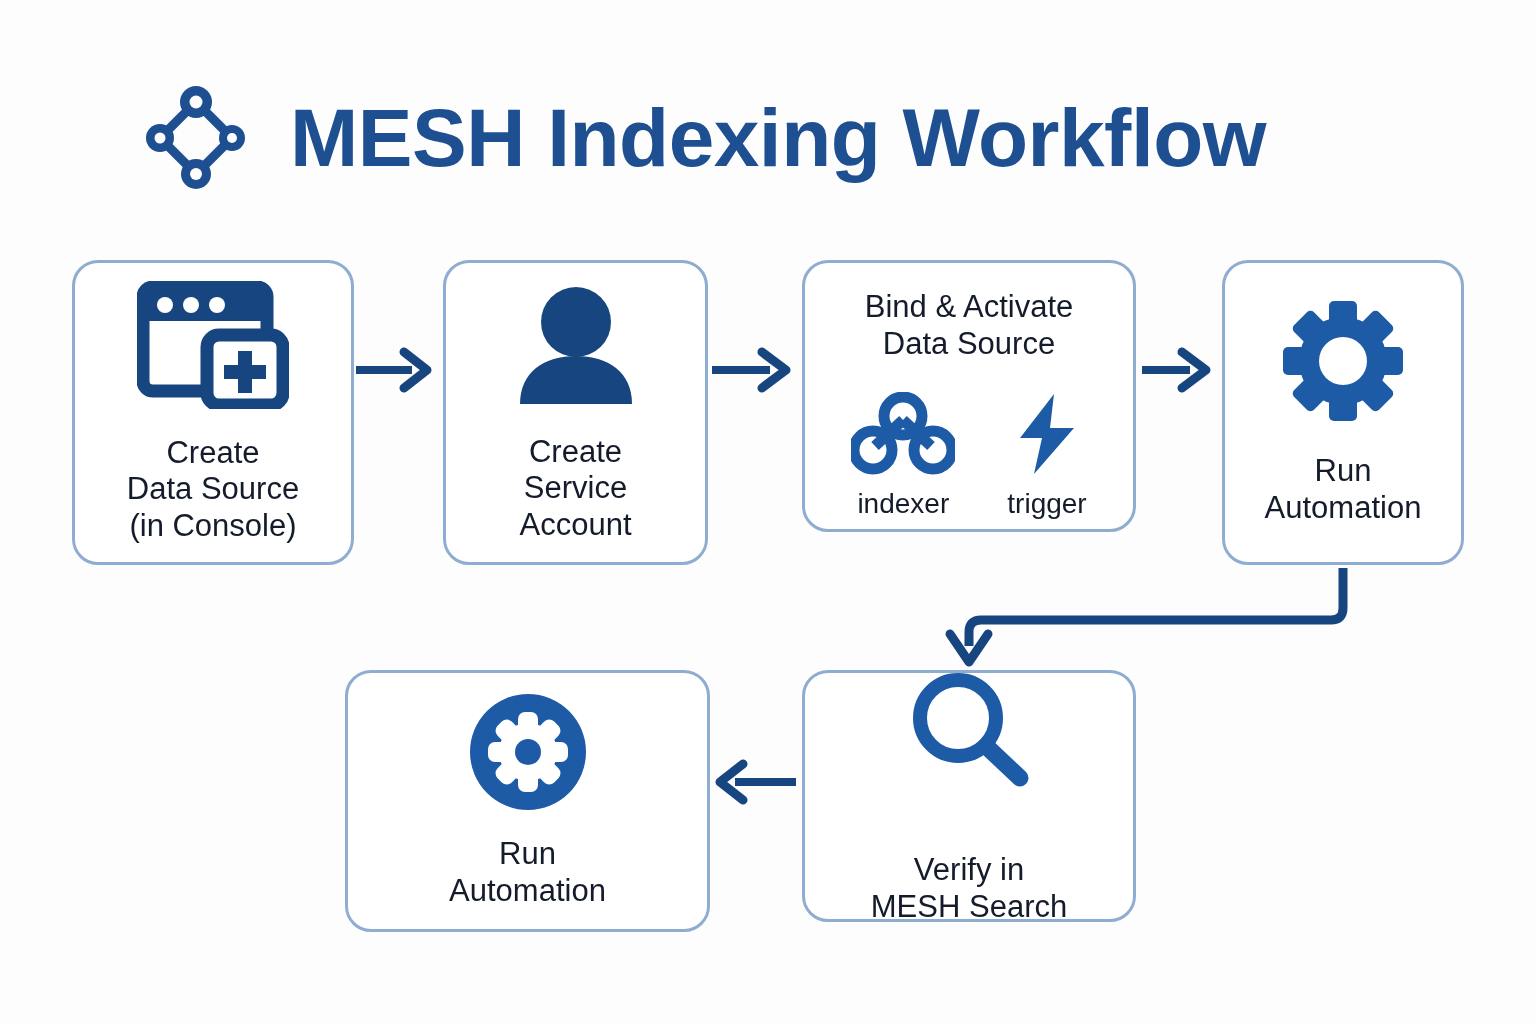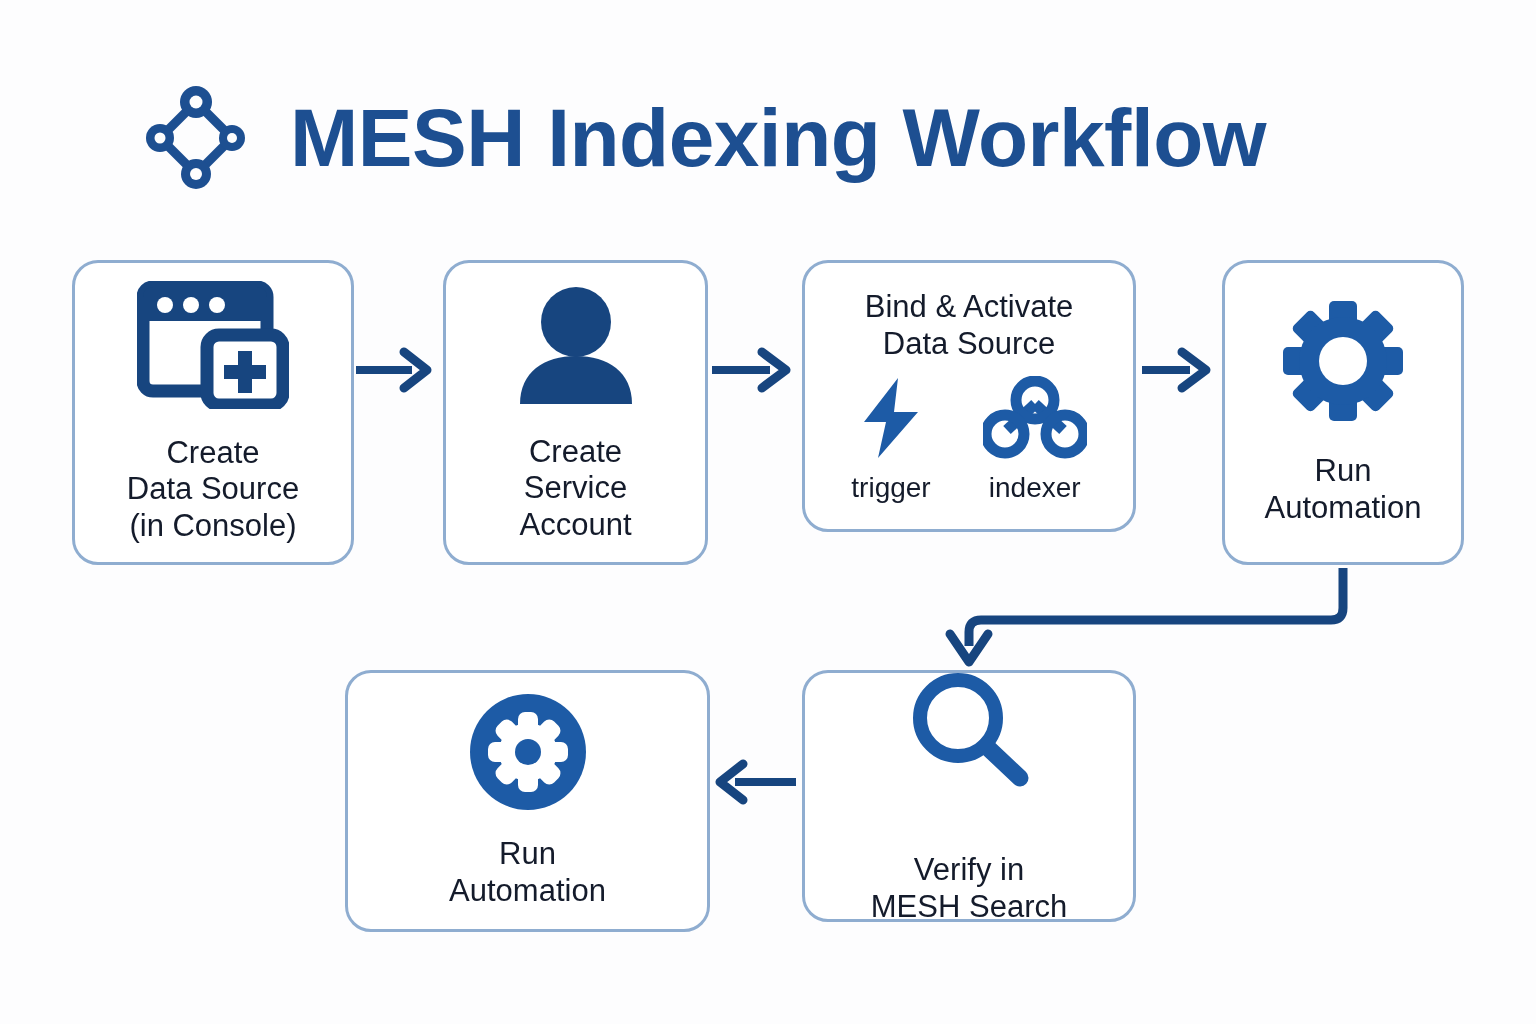--- a/index.html
+++ b/index.html
@@ -85,21 +85,21 @@
   #card-bind-activate {
     justify-content: flex-start;
     padding-top: 26px;
   }
   #bind-heading {
     font-size: 31px;
     line-height: 1.18;
     color: #141b2b;
     text-align: center;
     white-space: pre-line;
-    margin-bottom: 14px;
+    margin-bottom: 30px;
   }
   #bind-subicons {
     display: flex;
     gap: 52px;
     align-items: flex-start;
   }
   .subicon {
     display: flex;
     flex-direction: column;
     align-items: center;
@@ -205,40 +205,40 @@
 Account</div>
   </div>
 
   <div class="card" id="card-bind-activate">
     <div id="bind-heading">Bind &amp; Activate
 Data Source</div>
     <div id="bind-subicons">
 
       <div class="subicon">
         <span>
-          <svg width="70" height="84" viewBox="0 0 70 84" aria-hidden="true">
-            <path d="M42 2 L8 46 L30 46 L22 82 L62 36 L38 36 Z" fill="#1d5ba6"></path>
-          </svg>
-        </span>
-        <span class="subicon-caption">trigger</span>
-      </div>
-
-      <div class="subicon">
-        <span>
           <svg width="104" height="84" viewBox="0 0 104 84" aria-hidden="true">
             <g stroke="#1d5ba6" stroke-width="11" fill="none">
               <line x1="52" y1="28" x2="24" y2="54"></line>
               <line x1="52" y1="28" x2="80" y2="54"></line>
             </g>
             <circle cx="52" cy="24" r="19" fill="none" stroke="#1d5ba6" stroke-width="11"></circle>
             <circle cx="22" cy="58" r="19" fill="none" stroke="#1d5ba6" stroke-width="11"></circle>
             <circle cx="82" cy="58" r="19" fill="none" stroke="#1d5ba6" stroke-width="11"></circle>
           </svg>
         </span>
         <span class="subicon-caption">indexer</span>
+      </div>
+
+      <div class="subicon">
+        <span>
+          <svg width="70" height="84" viewBox="0 0 70 84" aria-hidden="true">
+            <path d="M42 2 L8 46 L30 46 L22 82 L62 36 L38 36 Z" fill="#1d5ba6"></path>
+          </svg>
+        </span>
+        <span class="subicon-caption">trigger</span>
       </div>
 
     </div>
   </div>
 
   <div class="card" id="card-run-automation-top">
     <span class="card-icon">
       <svg width="124" height="124" viewBox="0 0 124 124" aria-hidden="true">
         <g fill="#1d5ba6">
           <rect x="48" y="2" width="28" height="28" rx="5"></rect>

